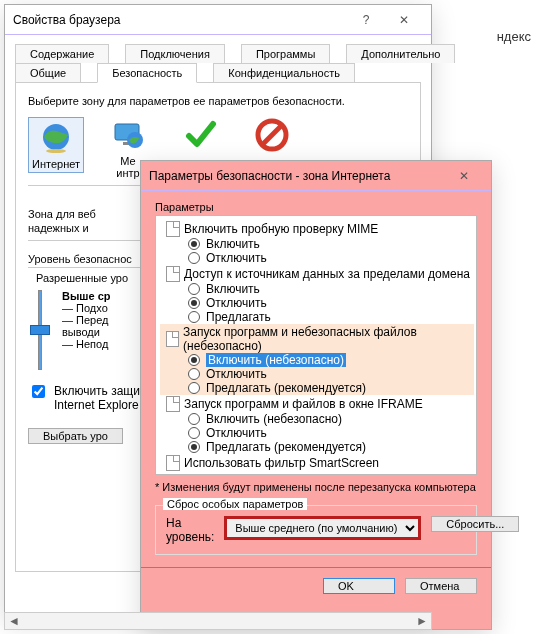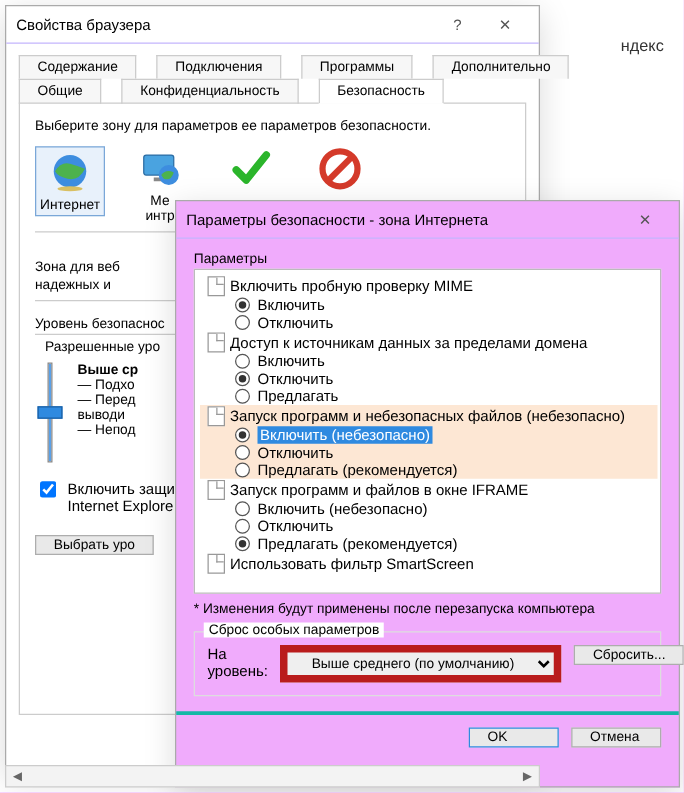--- a/index.html
+++ b/index.html
@@ -33,39 +33,39 @@
 .thumb { position: absolute; top: 50%; left: 50%; transform: translate(-50%,-50%); width: 20px; height: 10px; background: #2f8ae0; border: 1px solid #1a5fa4; }
 .leveltext .lt-title { font-weight: bold; font-size: 11px; }
 .leveltext .lt-line { font-size: 11px; }
 
 .chk { display: flex; align-items: flex-start; gap: 6px; margin-top: 14px; font-size: 11px; }
 .chk input { margin-top: 1px; }
 
 .btnrow { display: flex; gap: 8px; margin-top: 16px; }
 .wbtn { padding: 1px 14px; border: 1px solid #adadad; background: #e9e9e9; font-size: 11px; }
 
-.win2 { left: 140px; top: 160px; width: 404px; height: 470px; background: #f0abfc; }
+.win2 { left: 140px; top: 160px; width: 352px; height: 470px; background: #fca5a5; }
 .win2 .body { padding: 10px 14px 12px 14px; }
 .group-label { font-size: 11px; margin-bottom: 2px; }
 .listbox { border: 1px solid #bbb; height: 260px; background: #fff; position: relative; overflow: hidden; }
 .list-inner { padding: 4px 2px 4px 4px; overflow-y: auto; height: 100%; }
 .cat { display: flex; align-items: center; gap: 4px; padding: 1px 0 0 6px; font-size: 11px; }
 .cat .docicon { width: 14px; height: 16px; background: #fff; border: 1px solid #999; position: relative; }
 .cat .docicon::after { content:''; position:absolute; right:0; top:0; width:5px; height:5px; background:#fff; border-left:1px solid #999; border-bottom:1px solid #999; }
 .opt { display: flex; align-items: center; gap: 6px; padding: 0 0 0 28px; font-size: 11px; }
 .radio { width: 12px; height: 12px; border: 1px solid #555; border-radius: 50%; display: inline-block; position: relative; background: #fff; flex-shrink: 0; }
 .radio.checked::after { content: ''; position: absolute; top: 2px; left: 2px; width: 6px; height: 6px; background: #333; border-radius: 50%; }
 .hl-block { background: #fde7d4; }
 .hl-sel { background: #2f8ae0; color: #fff; display: inline-block; padding: 0 2px; }
 .note { font-size: 11px; margin-top: 6px; }
 .resetgrp { border: 1px solid #ddd; padding: 10px; margin-top: 12px; position: relative; }
 .resetgrp .legend { position: absolute; top: -8px; left: 7px; background: #fff; padding: 0 4px; font-size: 11px; }
 .resetrow { display: flex; align-items: flex-start; gap: 10px; }
-select.combo { padding: 2px 15px; font-size: 11px; border: 6px solid #b91c1c; }
-.footer { display: flex; justify-content: flex-end; gap: 10px; padding: 10px 14px; border-top: 3px solid #14b8a6; }
+select.combo { padding: 2px 4px; font-size: 11px; border: 3px solid #b91c1c; }
+.footer { display: flex; justify-content: flex-end; gap: 10px; padding: 10px 14px; border-top: 1px solid #14b8a6; }
 .footer .wbtn { min-width: 72px; }
 
 .yndx { position: absolute; right: 16px; top: 29px; font-size: 13px; color: #333; }
 .bottom-scroll { position: absolute; left: 4px; bottom: 4px; height: 18px; width: 428px; border: 1px solid #ccc; background: #f3f3f3; display: flex; align-items: center; }
 .bottom-scroll .arrow { width: 18px; height: 16px; display: flex; align-items: center; justify-content: center; color: #666; }
 
 svg { display: block; }
 </style>
 </head>
 <body>
@@ -80,22 +80,22 @@
   </div>
   <div class="tabs">
     <div class="tabrow">
       <div class="tab">Содержание</div>
       <div class="tab">Подключения</div>
       <div class="tab">Программы</div>
       <div class="tab">Дополнительно</div>
     </div>
     <div class="tabrow">
       <div class="tab">Общие</div>
+      <div class="tab active">Безопасность</div>
       <div class="tab">Конфиденциальность</div>
-      <div class="tab active">Безопасность</div>
     </div>
   </div>
   <div class="tabpanel">
     <div style="font-size:11px;">Выберите зону для параметров ее параметров безопасности.</div>
     <div class="zones">
       <div class="zone sel">
         <div class="icon">
           <svg width="34" height="34" viewBox="0 0 34 34">
               <circle cx="17" cy="16" r="13" fill="#3d8ddf"></circle>
               <path d="M5 16 Q10 8 17 10 Q24 12 29 14 Q24 24 15 22 Q7 20 5 16" fill="#4db24d"></path>

